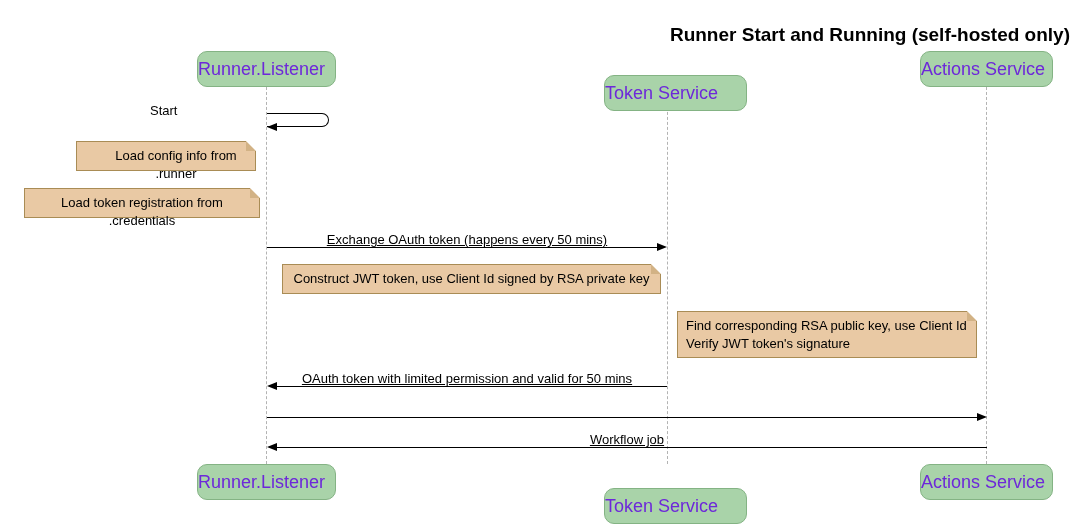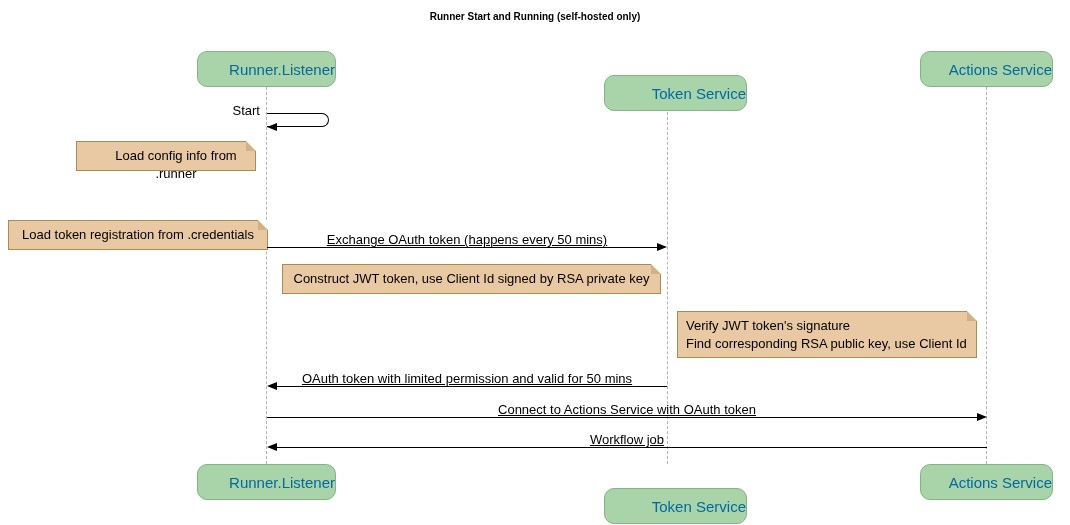--- a/index.html
+++ b/index.html
@@ -6,72 +6,72 @@
   html, body { background: #ffffff; }
   .canvas {
     position: relative;
     width: 1070px; height: 525px;
     background: #ffffff;
     font-family: "Liberation Sans", sans-serif;
     color: #000;
     overflow: hidden;
   }
   .title {
-    position: absolute; top: 11px; left: 0; width: 100%;
-    text-align: center; font-size: 10px; font-weight: bold;
+    position: absolute; top: 24px; left: 0; width: 100%;
+    text-align: right; font-size: 19px; font-weight: bold;
   }
   .lifeline {
     position: absolute; top: 87px; height: 377px; width: 0;
     border-left: 1px dashed #b3b3b3;
   }
   .participant {
     position: absolute; height: 36px;
     background: #a9d3a9; border: 1px solid #84b384; border-radius: 10px;
-    display: flex; align-items: center; justify-content: flex-end;
-    font-size: 15px; color: #0369a1;
+    display: flex; align-items: center; justify-content: flex-start;
+    font-size: 18px; color: #6d28d9;
   }
   .p-rl { left: 197px; width: 139px; }
   .p-ts { left: 604px; width: 143px; margin-top: 24px; }
   .p-as { left: 920px; width: 133px; }
   .row-top { top: 51px; }
   .row-bottom { top: 464px; }
   .note {
     position: absolute;
     background: #e9c9a4; border: 1px solid #a98c55;
     font-size: 13px; line-height: 18px; padding: 5px 8px;
     text-align: center;
   }
   .note::before {
     content: ""; position: absolute; top: -1px; right: -1px;
     border-style: solid; border-width: 0 10px 10px 0;
     border-color: transparent #ffffff #d2b285 transparent;
   }
   .note1 { left: 76px;  top: 141px; width: 180px; height: 30px; padding-left: 28px; }
-  .note2 { left: 8px;   top: 188px; width: 260px; height: 30px; margin-top: 32px; }
+  .note2 { left: 24px;   top: 188px; width: 236px; height: 30px; }
   .note3 { left: 282px; top: 264px; width: 379px; height: 30px; }
   .note4 { left: 677px; top: 311px; width: 300px; height: 47px; text-align: left; }
   .msg-line { position: absolute; height: 0; border-top: 1px solid #000; }
   .arrow-right {
     position: absolute; width: 0; height: 0;
     border-top: 4px solid transparent; border-bottom: 4px solid transparent;
     border-left: 10px solid #000;
   }
   .arrow-left {
     position: absolute; width: 0; height: 0;
     border-top: 4px solid transparent; border-bottom: 4px solid transparent;
     border-right: 10px solid #000;
   }
   .msg-label { position: absolute; font-size: 13px; text-align: center; white-space: nowrap; text-decoration: underline; }
   .self-loop {
     position: absolute; left: 267px; top: 113px; width: 62px; height: 14px;
     border: 1px solid #000; border-left: none; border-radius: 0 9px 9px 0;
   }
   .start-label {
     position: absolute; left: 150px; top: 103px; width: 110px;
-    text-align: right; font-size: 13px;
+    text-align: left; font-size: 13px;
   }
 </style>
 </head>
 <body>
 
 <div class="canvas">
 
   <div class="title">Runner Start and Running (self-hosted only)</div>
 
   <div class="lifeline" style="left:266px"></div>
@@ -92,29 +92,28 @@
 
   <div class="msg-label" style="left:267px; top:232px; width:400px">Exchange OAuth token (happens every 50 mins)</div>
   <div class="msg-line" style="left:267px; top:247px; width:391px"></div>
   <div class="arrow-right" style="left:657px; top:243px"></div>
 
   <div class="note note3">
     <div>Construct JWT token, use Client Id signed by RSA private key</div>
   </div>
 
   <div class="note note4">
+    <div>Find corresponding RSA public key, use Client Id</div>
     <div>Verify JWT token's signature</div>
-    <div>Find corresponding RSA public key, use Client Id</div>
   </div>
 
   <div class="msg-label" style="left:267px; top:371px; width:400px">OAuth token with limited permission and valid for 50 mins</div>
   <div class="msg-line" style="left:276px; top:386px; width:391px"></div>
   <div class="arrow-left" style="left:267px; top:382px"></div>
 
-  <div class="msg-label" style="left:267px; top:402px; width:720px">Connect to Actions Service with OAuth token</div>
   <div class="msg-line" style="left:267px; top:417px; width:711px"></div>
   <div class="arrow-right" style="left:977px; top:413px"></div>
 
   <div class="msg-label" style="left:267px; top:432px; width:720px">Workflow job</div>
   <div class="msg-line" style="left:276px; top:447px; width:711px"></div>
   <div class="arrow-left" style="left:267px; top:443px"></div>
 
   <div class="participant p-rl row-top">
     <span>Runner.Listener</span>
   </div>

